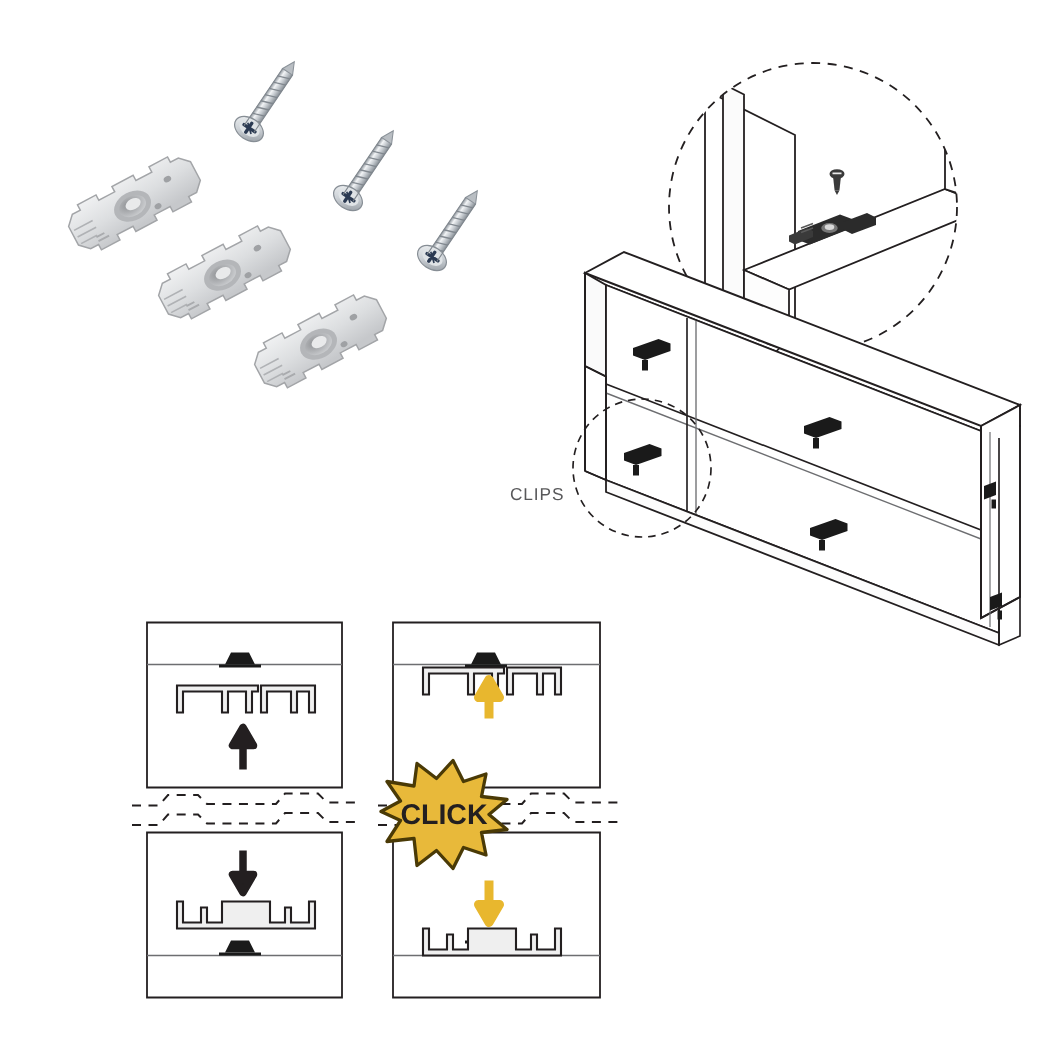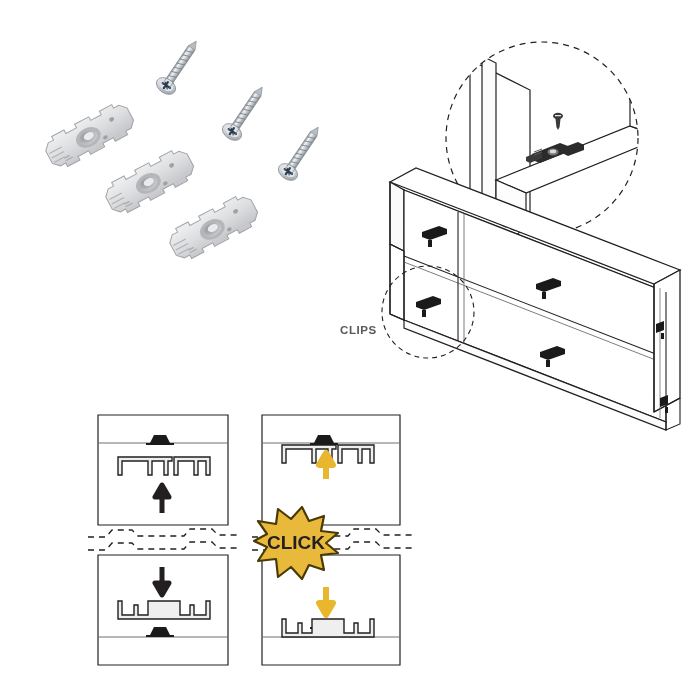--- a/index.html
+++ b/index.html
@@ -6,21 +6,21 @@
   body{width:700px;height:700px;position:relative;overflow:hidden;
        font-family:"Liberation Sans",sans-serif;}
   .stage{position:absolute;inset:0;width:700px;height:700px;}
   svg{display:block;}
   .abs{position:absolute;}
   #parts-region{left:0;top:0;width:340px;height:290px;}
   #cabinet-region{left:330px;top:30px;width:370px;height:420px;}
   #panel-before{left:88px;top:405px;width:150px;height:270px;}
   #panel-after{left:252px;top:405px;width:160px;height:270px;}
   .lbl-clips{position:absolute;left:340px;top:324px;font-size:11.5px;
-             letter-spacing:.6px;color:#58585a;font-weight:bold;}
+             letter-spacing:.6px;color:#58585a;}
 </style>
 </head>
 <body>
 
 <div class="stage">
 
   <div class="abs" id="parts-region">
   <svg width="340" height="290" viewBox="0 0 340 290">
     <defs>
       <linearGradient id="plasticTop" x1="0" y1="0" x2="0.25" y2="1">

